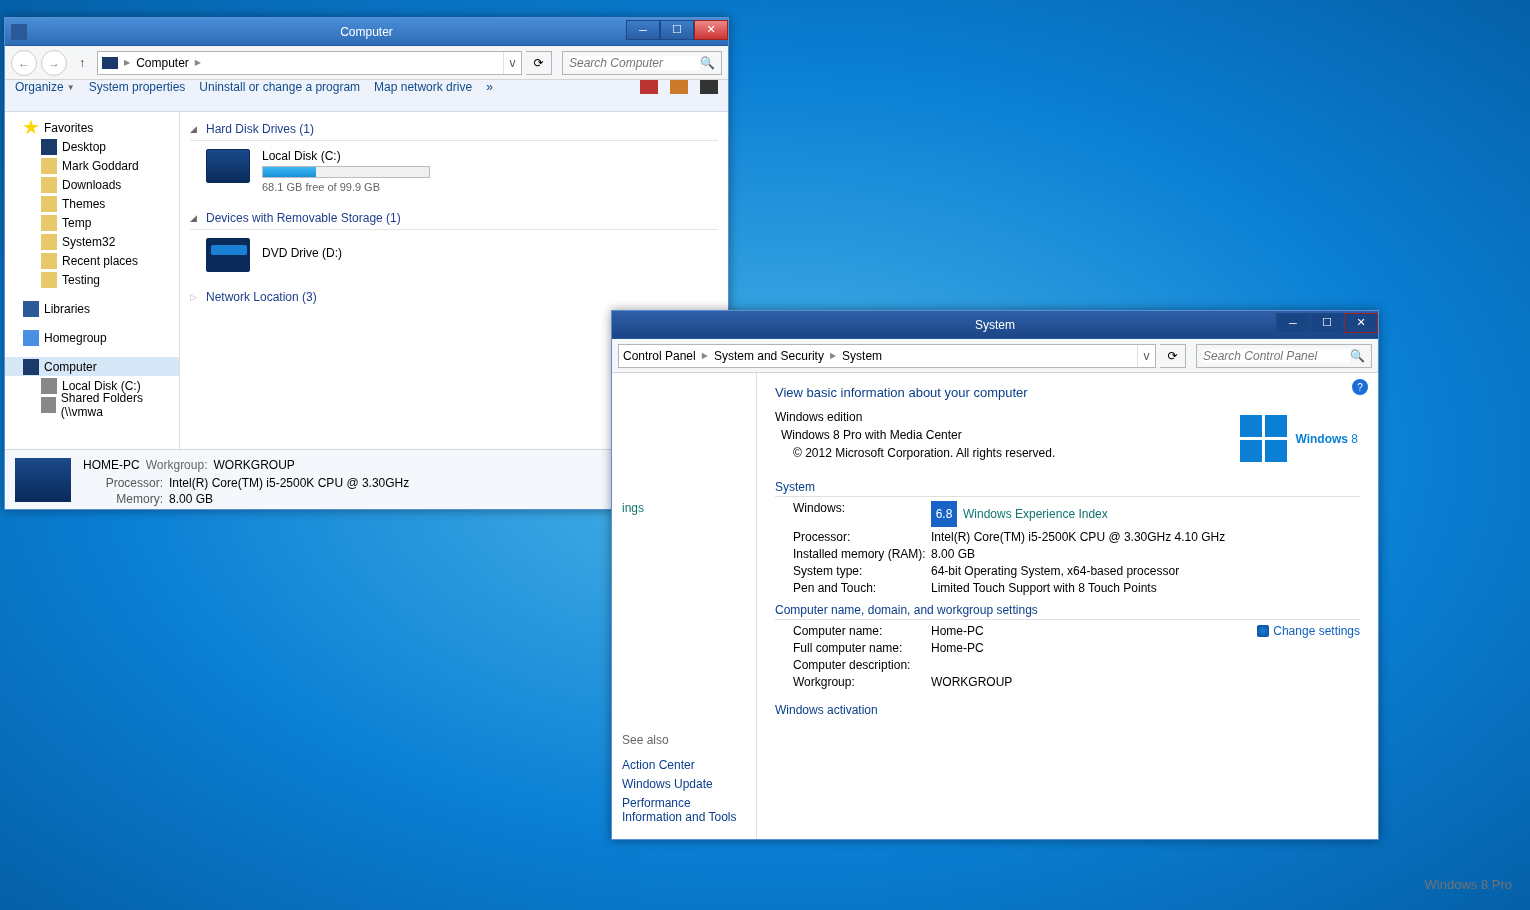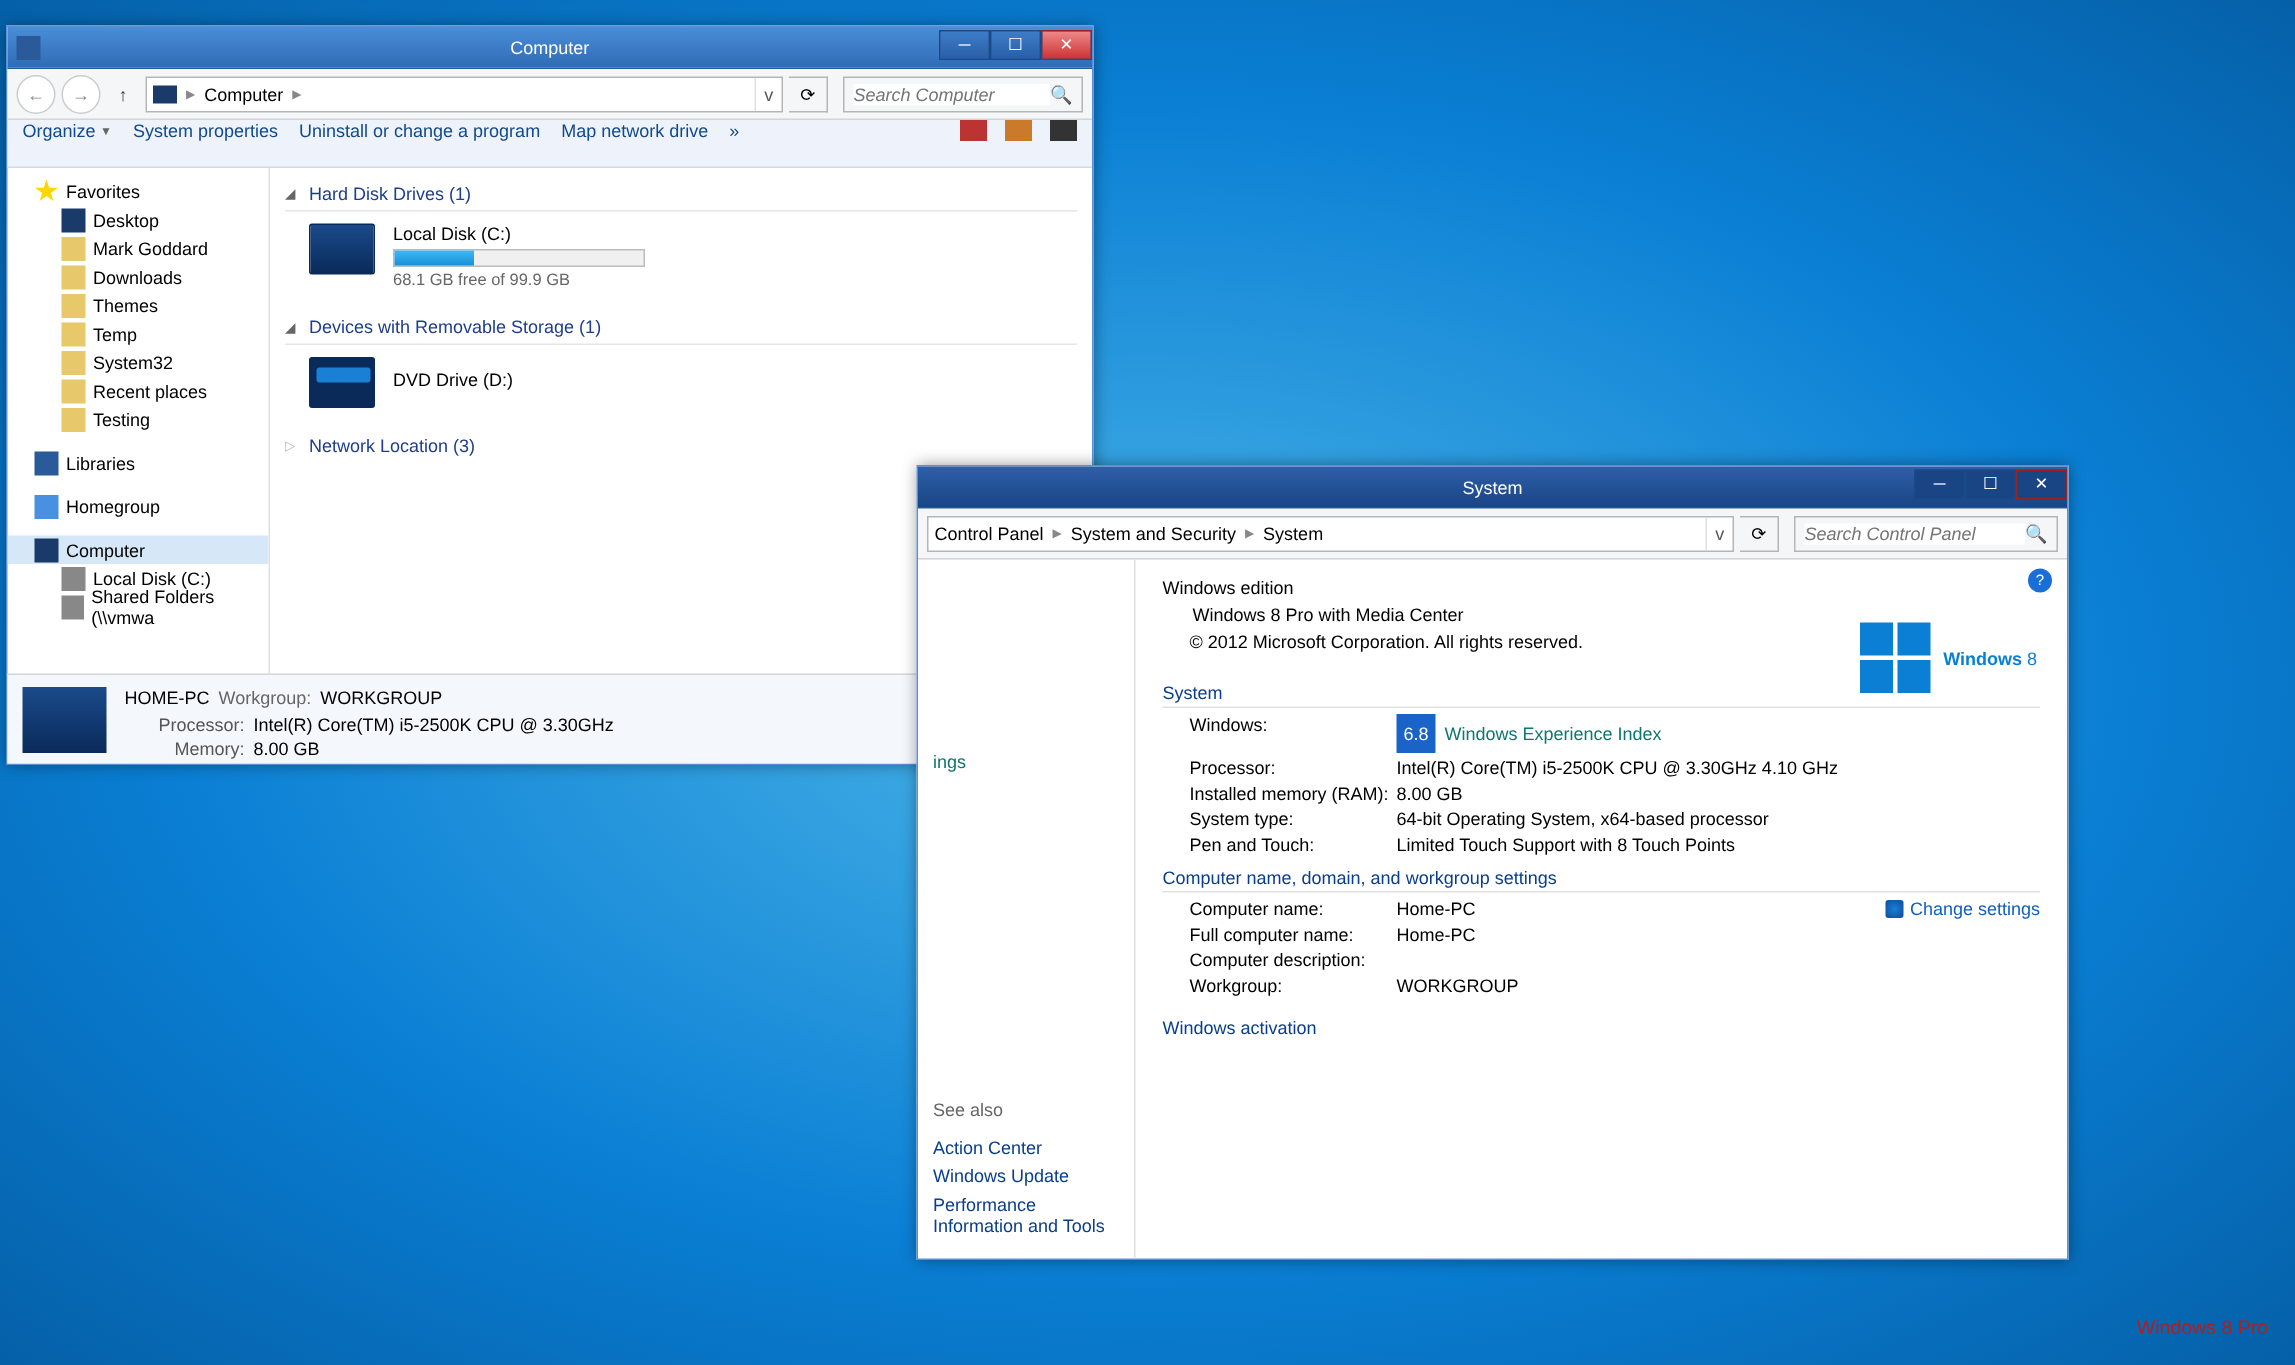--- a/index.html
+++ b/index.html
@@ -63,21 +63,21 @@
 .sys .help{position:absolute;right:10px;top:6px;width:16px;height:16px;border-radius:8px;background:#1a6ed8;color:#fff;display:flex;align-items:center;justify-content:center;font-size:10px}
 .sys .rating{display:inline-flex;align-items:center;gap:6px}
 .sys .rating .score{width:26px;height:26px;background:#1a64c8;color:#fff;display:flex;align-items:center;justify-content:center;font-size:12px;font-weight:normal}
 .sys .changelink{color:#1060c0;margin-left:auto;display:flex;align-items:center;gap:4px}
 .sys .shield{width:12px;height:12px;background:radial-gradient(#1a80d5,#0a4a9a);border-radius:2px;display:inline-block}
 .sys .winlogo{position:absolute;right:20px;top:42px;display:flex;align-items:center;gap:8px;color:#0a7fd4;font-size:28px}
 .sys .winflag{display:grid;grid-template-columns:22px 22px;grid-template-rows:22px 22px;gap:3px}
 .sys .winflag span{background:#0a7fd4}
 .sys .sidelinks a{display:block;color:#0a3e8c;margin:5px 0;text-decoration:none}
 .sys .seealso{margin-top:auto;color:#666;margin-bottom:6px}
-.watermark{position:absolute;bottom:18px;right:18px;color:#b91c1c;font-size:13px}
+.watermark{position:absolute;bottom:18px;right:18px;color:#737373;font-size:13px}
 
 .star{background:gold;clip-path:polygon(50% 0,61% 35%,98% 35%,68% 57%,79% 91%,50% 70%,21% 91%,32% 57%,2% 35%,39% 35%)}
 .folder{background:#e7c86a}
 .monitor{background:#1a3a6a}
 .disk{background:#888}
 .house{background:#4a90e2}
 .chev{color:#666;font-size:8px}
 </style>
 </head>
 <body>
@@ -266,23 +266,24 @@
       <span class="link" style="margin-top:118px">ings</span>
       <span class="seealso">See also</span>
       <div class="sidelinks">
         <a>Action Center</a>
         <a>Windows Update</a>
         <a>Performance Information and Tools</a>
       </div>
     </div>
     <div class="main">
       <div class="help">?</div>
+      <h4 style="color:#0a3e8c;font-size:13px;margin-bottom:10px">View basic information about your computer</h4>
 
       <div style="margin-bottom:4px">Windows edition</div>
-      <div style="margin-left:20px;margin-bottom:4px">Windows 8 Pro with Media Center</div>
+      <div style="margin-left:6px;margin-bottom:4px">Windows 8 Pro with Media Center</div>
       <div style="margin-left:18px">© 2012 Microsoft Corporation. All rights reserved.</div>
 
       <div class="winlogo">
         <div class="winflag">
             <span></span>
             <span></span>
             <span></span>
             <span></span>
           </div>
         <span><span style="font-weight:700">Windows</span> 8</span>

